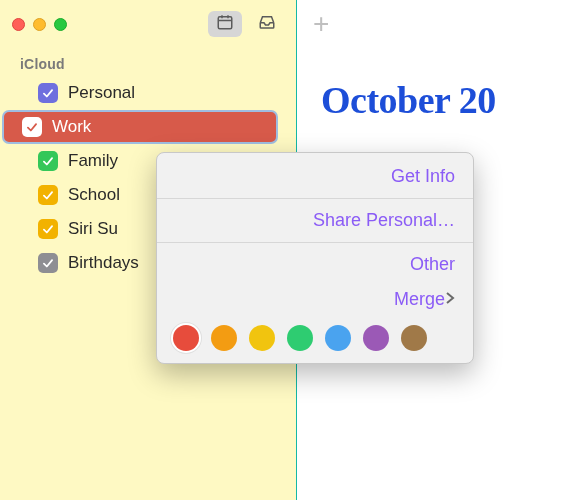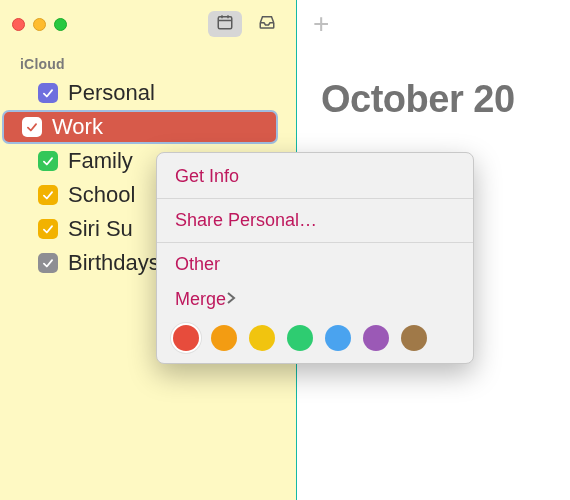--- a/index.html
+++ b/index.html
@@ -11,31 +11,31 @@
   .traffic .dot { width: 13px; height: 13px; border-radius: 50%; }
   .dot.red { background: #ff5f57; border: 0.5px solid #e0443e; }
   .dot.yellow { background: #febc2e; border: 0.5px solid #dea123; }
   .dot.green { background: #28c840; border: 0.5px solid #1aad2b; }
   .tb-spacer { flex: 1; }
   .tb-btn { width: 34px; height: 26px; border-radius: 6px; display: flex; align-items: center; justify-content: center; color: #5b5b5b; }
   .tb-btn.active { background: #d6d6d6; }
   .tb-btn svg { width: 18px; height: 18px; }
   .section-header { font-size: 14px; color: #7a7a7a; font-weight: 600; padding: 8px 20px 4px 20px; letter-spacing: .2px; }
   .list { display: flex; flex-direction: column; }
-  .item { display: flex; align-items: center; gap: 10px; padding: 4px 12px 4px 38px; height: 34px; font-size: 22px; color: #2a2a2a; position: relative; text-align: right; }
+  .item { display: flex; align-items: center; gap: 10px; padding: 4px 12px 4px 38px; height: 34px; font-size: 17px; color: #2a2a2a; position: relative; text-align: right; }
   .item.selected { background: #d75a4a; color: #fff; border-radius: 7px; padding-left: 18px; height: 34px; margin: 0 2px; width: calc(100% - 20px); border: 2px solid #9fbde0; }
   .checkbox { width: 20px; height: 20px; border-radius: 5px; display: flex; align-items: center; justify-content: center; flex: 0 0 auto; }
   .checkbox svg { width: 14px; height: 14px; }
   .main { flex: 1; height: 100%; position: relative; background: #fff; }
   .main-toolbar { height: 48px; display: flex; align-items: center; padding: 0 16px; }
   .plus-btn { color: #bfbfbf; font-size: 28px; font-weight: 300; line-height: 1; }
-  .big-title { position: absolute; left: 24px; top: 78px; font-size: 38px; font-weight: 800; color: #737373; letter-spacing: -.5px; white-space: nowrap; }
+  .big-title { position: absolute; left: 24px; top: 78px; font-size: 38px; font-weight: 800; color: #1d4ed8; letter-spacing: -.5px; white-space: nowrap; font-family: Liberation Serif, serif; }
   
   .ctx { position: absolute; left: 156px; top: 152px; width: 318px; background: #f1f1f1; border: 1px solid #c8c8c8; border-radius: 8px; box-shadow: 0 10px 28px rgba(0,0,0,.28); padding: 6px 0; }
-  .ctx-item { font-size: 18px; color: #be185d; padding: 7px 18px; display: flex; align-items: center; justify-content: flex-start; }
+  .ctx-item { font-size: 18px; color: #8b5cf6; padding: 7px 18px; display: flex; align-items: center; justify-content: flex-end; }
   .ctx-sep { height: 1px; background: #d7d7d7; margin: 4px 0; }
   .chev { color: #6a6a6a; }
   .swatches { display: flex; gap: 12px; padding: 8px 16px 6px 16px; align-items: center; }
   .swatch { width: 26px; height: 26px; border-radius: 50%; }
   .swatch.sel { box-shadow: 0 0 0 2px #fff, 0 0 0 3px #e0e0e0; }
 </style>
 </head>
 <body>
 
 <div class="window">

